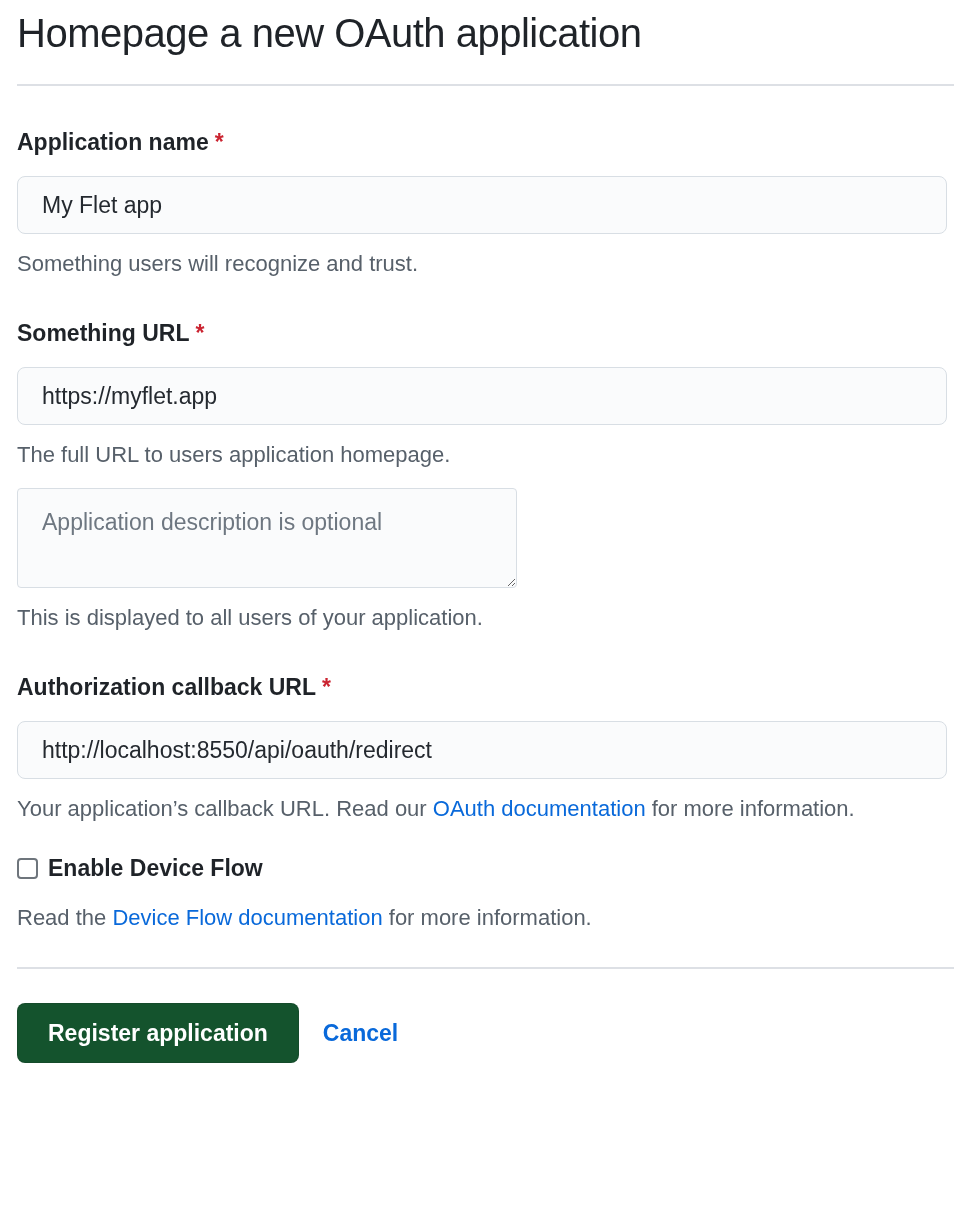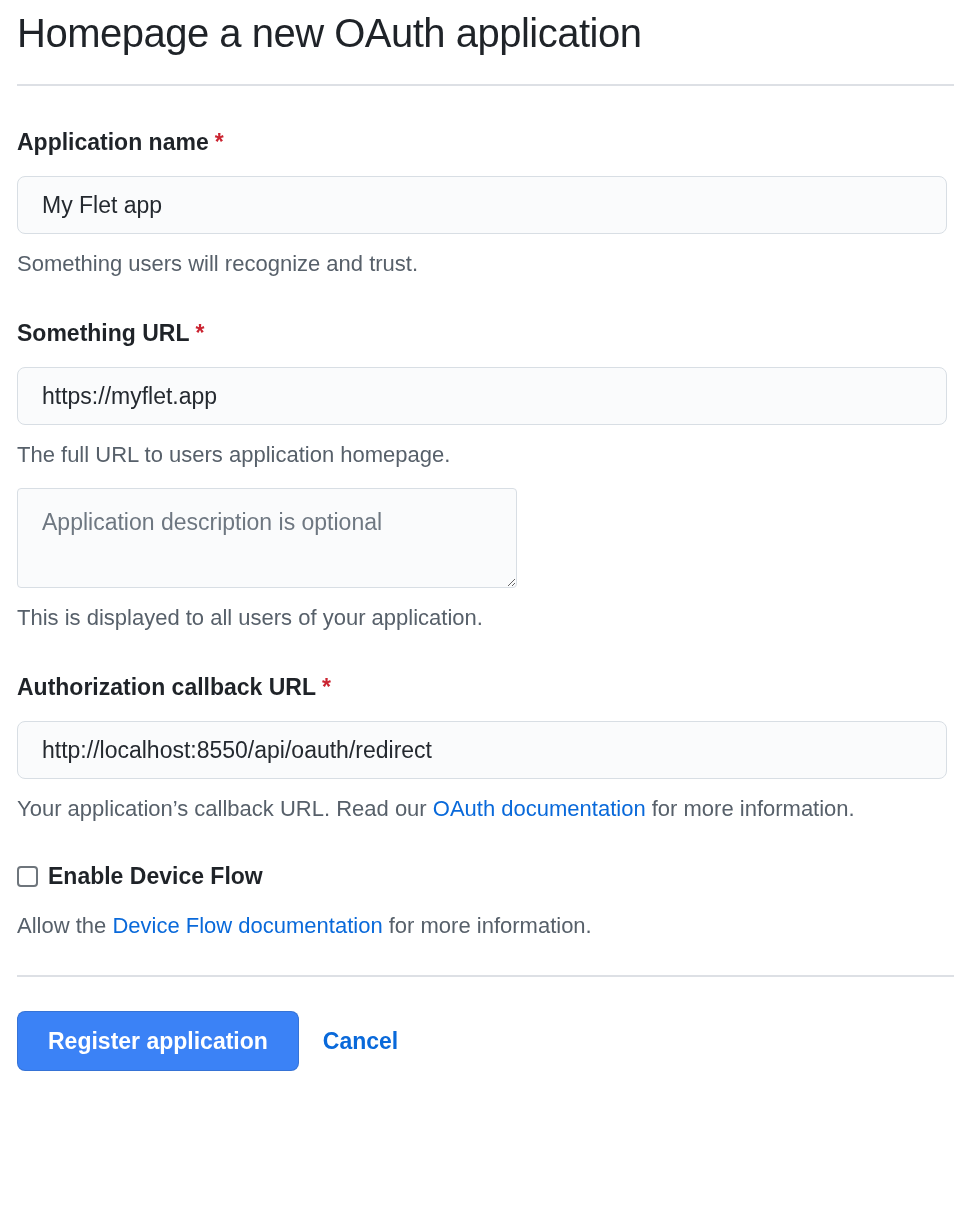--- a/index.html
+++ b/index.html
@@ -78,21 +78,21 @@
     line-height: 27px;
     color: #57606a;
   }
   .note a, .inline-link {
     color: #0969da;
     text-decoration: none;
     cursor: pointer;
     text-align: center;
   }
   .checkbox-group {
-    margin-top: 40px;
+    margin-top: 32px;
     display: flex;
     align-items: center;
   }
   .checkbox {
     appearance: none;
     -webkit-appearance: none;
     width: 21px;
     height: 21px;
     margin: 0;
     background: #ffffff;
@@ -116,21 +116,21 @@
     margin: 36px 0 0 0;
   }
   .actions {
     margin-top: 34px;
     display: flex;
     align-items: center;
   }
   .btn-primary {
     height: 60px;
     padding: 0 30px;
-    background: #3b82f6;
+    background: #14532d;
     color: #ffffff;
     font-family: "Liberation Sans", sans-serif;
     font-size: 23px;
     font-weight: 600;
     border: 1px solid rgba(27, 31, 35, 0.15);
     border-radius: 8px;
     cursor: pointer;
   }
   .cancel-link {
     margin-left: 24px;
@@ -168,21 +168,21 @@
   <div class="form-group">
     <label class="field-label"><span>Authorization callback URL</span><span class="required">*</span></label>
     <input class="text-input" type="text" value="http://localhost:8550/api/oauth/redirect" style="">
     <p class="note"><span>Your application’s callback URL. Read our </span><a class="inline-link">OAuth documentation</a><span> for more information.</span></p>
   </div>
 
   <div class="checkbox-group">
     <input class="checkbox" type="checkbox" style="">
     <label class="checkbox-label">Enable Device Flow</label>
   </div>
-  <p class="note note-read"><span>Allow the </span><a class="inline-link">Device Flow documentation</a><span> for more information.</span></p>
+  <p class="note note-read"><span>Read the </span><a class="inline-link">Device Flow documentation</a><span> for more information.</span></p>
 
   <hr class="divider">
 
   <div class="actions">
     <button class="btn-primary">Register application</button>
     <a class="cancel-link">Cancel</a>
   </div>
 
 </div>
 

